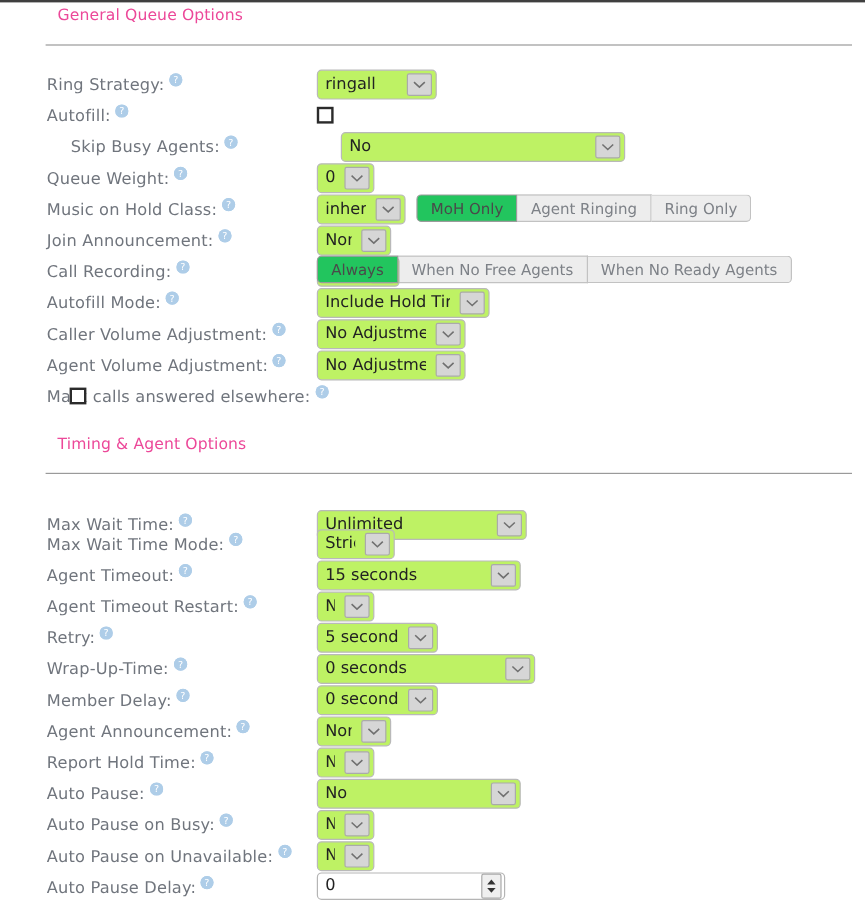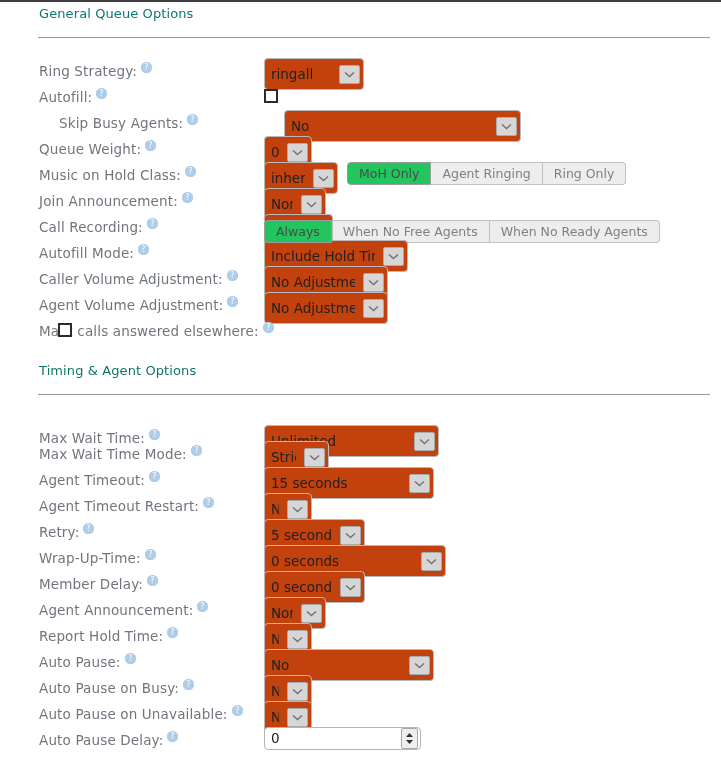--- a/index.html
+++ b/index.html
@@ -30,23 +30,23 @@
     top: 0; left: 0;
     width: 721px;
   }
 
   
   .section {
     position: relative;
   }
   .section-title {
     position: absolute;
-    left: 39px;
+    left: 48px;
     font-size: 13px;
-    color: #0f766e;
+    color: #ec4899;
     letter-spacing: .1px;
     white-space: nowrap;
   }
   .section-rule {
     position: absolute;
     left: 38px;
     width: 672px;
     height: 0;
     border-top: 1px solid #9a9a9a;
   }
@@ -87,22 +87,22 @@
     top: 0;
     left: 264px;
   }
 
   
   .sel {
     display: inline-flex;
     align-items: center;
     justify-content: space-between;
     box-sizing: border-box;
-    height: 32px;
-    background: #c2410c;
+    height: 25px;
+    background: #bef264;
     border: 1px solid #b9b9b9;
     border-radius: 4px;
     padding: 0 3px 0 6px;
     color: #222;
     font-size: 13.5px;
     font-family: "DejaVu Sans", "Liberation Sans", sans-serif;
     line-height: 21px;
     white-space: nowrap;
     overflow: hidden;
   }

